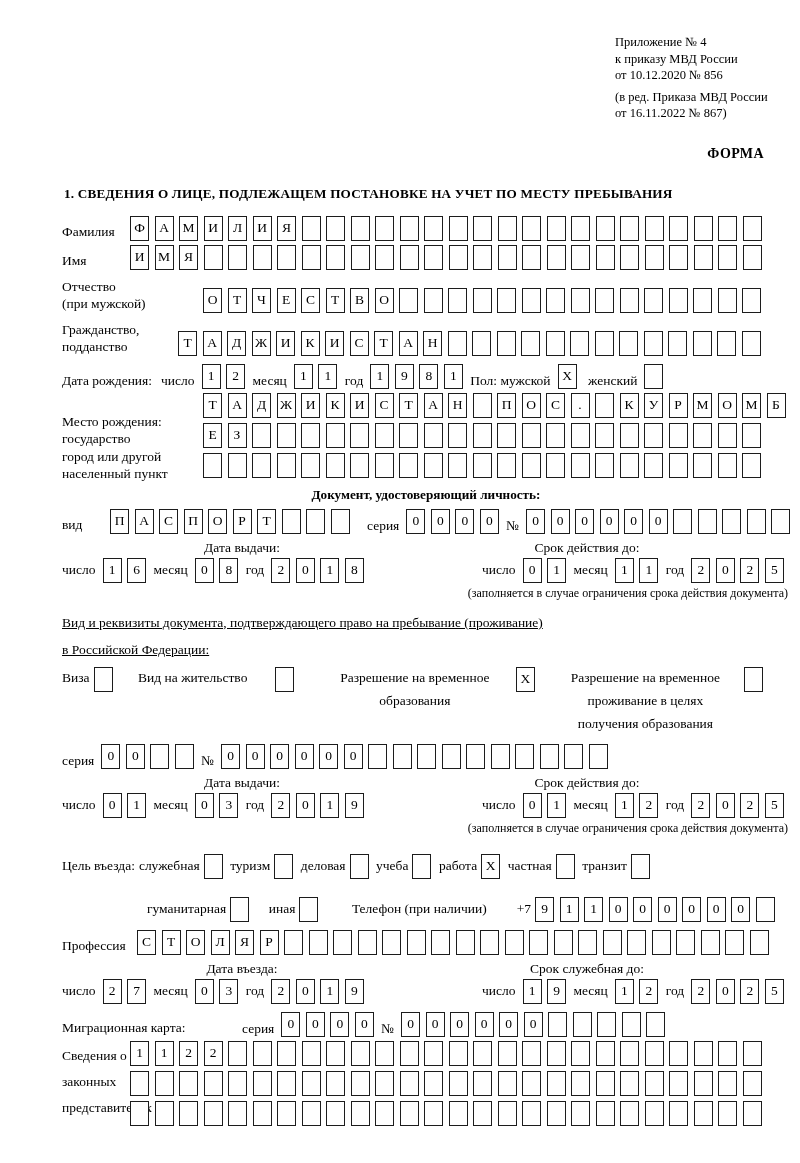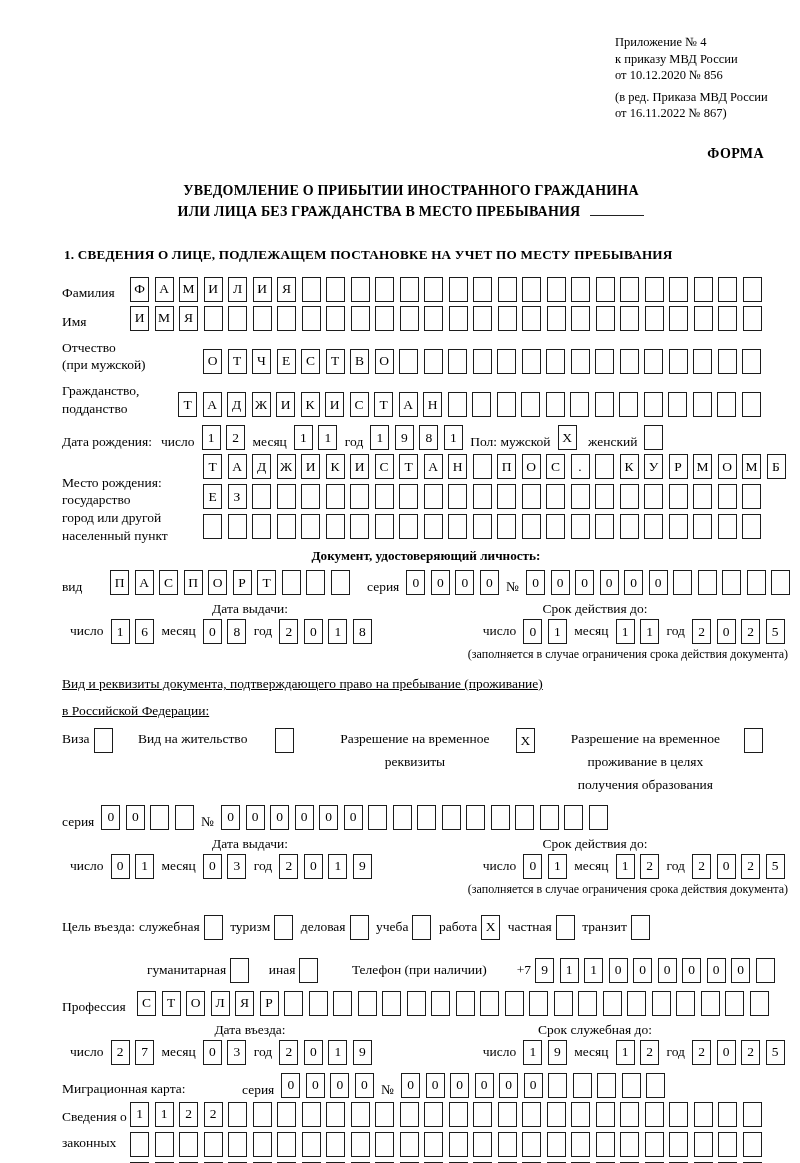--- a/index.html
+++ b/index.html
@@ -23,21 +23,21 @@
   .row { display:flex; align-items:flex-end; margin-bottom:4px; }
   .lbl { flex:none; font-size:13.5px; line-height:1.3; padding-top:4px; white-space:nowrap; }
   .inlbl { flex:none; font-size:13.5px; padding:4px 7px 0 2px; white-space:nowrap; }
   .w-fam { width:68px; } .w-otch { width:141px; } .w-grazh { width:116px; } .w-mesto { width:141px; }
   .w-vid { width:48px; } .w-prof { width:75px; }
   .stack > .cells { margin-bottom:5px; }
 
   .docheading { text-align:center; font-weight:bold; font-size:13.2px; margin:2px 0 6px 0; }
 
   
-  .dblock { margin:6px 0 2px 8px; }
+  .dblock { margin:6px 0 2px 0; }
   .dhead { display:flex; font-size:13.5px; margin-bottom:2px; }
   .dhead-l { width:360px; text-align:center; } .dhead-r { width:330px; text-align:center; }
   .dline { display:flex; }
   .dleft { display:flex; width:418px; }
   .dright { display:flex; }
   .dnote { text-align:right; font-size:12px; padding-right:2px; margin-top:3px; }
 
   .intro { font-size:13.5px; line-height:2.0; margin-top:8px;text-decoration:underline; }
 
   .optrow { display:flex; align-items:flex-start; margin-top:4px; }
@@ -59,24 +59,20 @@
     <div>Приложение № 4</div>
     <div>к приказу МВД России</div>
     <div>от 10.12.2020 № 856</div>
     <div class="gap"></div>
     <div>(в ред. Приказа МВД России</div>
     <div>от 16.11.2022 № 867)</div>
   </div>
 
   <div class="forma">ФОРМА</div>
 
-  <div class="title">
-    <div>УВЕДОМЛЕНИЕ О ПРИБЫТИИ ИНОСТРАННОГО ГРАЖДАНИНА</div>
-    <div><span>ИЛИ ЛИЦА БЕЗ ГРАЖДАНСТВА В МЕСТО ПРЕБЫВАНИЯ</span><span class="blank"></span></div>
-  </div>
 
   <div class="sect">1. СВЕДЕНИЯ О ЛИЦЕ, ПОДЛЕЖАЩЕМ ПОСТАНОВКЕ НА УЧЕТ ПО МЕСТУ ПРЕБЫВАНИЯ</div>
 
   <div class="row">
     <span class="lbl w-fam">Фамилия</span>
     <span class="cells">
         <span class="cell">Ф</span>
         <span class="cell">А</span>
         <span class="cell">М</span>
         <span class="cell">И</span>
@@ -414,21 +410,21 @@
     <span class="optlbl">Виза</span>
     <span class="cells" style="margin-left:4px">
         <span class="cell"></span>
       </span>
     <span class="optlbl" style="margin-left:20px">Вид на жительство</span>
     <span class="cells" style="margin-left:28px">
         <span class="cell"></span>
       </span>
     <span class="optlbl" style="margin-left:22px; width:186px">
       <span>Разрешение на временное</span><br>
-      <span>реквизиты</span>
+      <span>образования</span>
     </span>
     <span class="cells" style="margin-left:8px">
         <span class="cell">X</span>
       </span>
     <span class="optlbl" style="margin-left:14px; width:182px">
       <span>Разрешение на временное</span><br>
       <span>проживание в целях</span><br>
       <span>получения образования</span>
     </span>
     <span class="cells" style="margin-left:8px">

